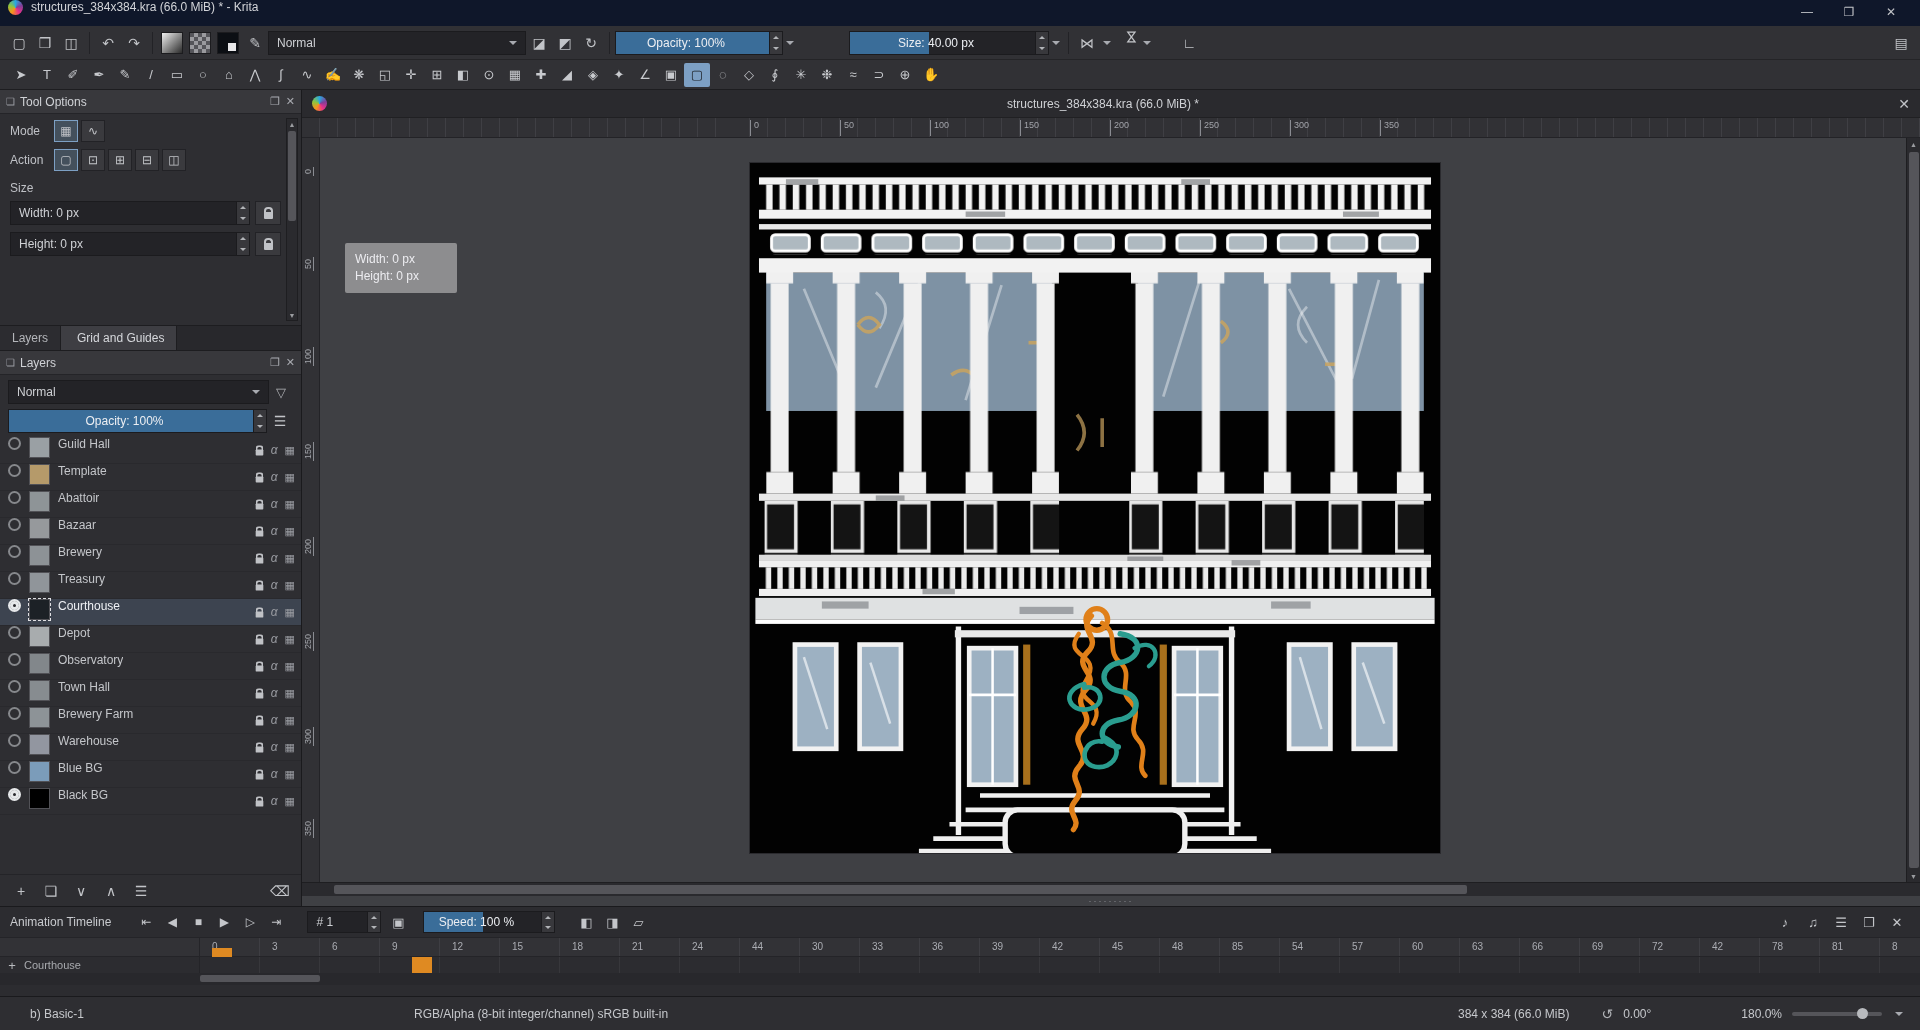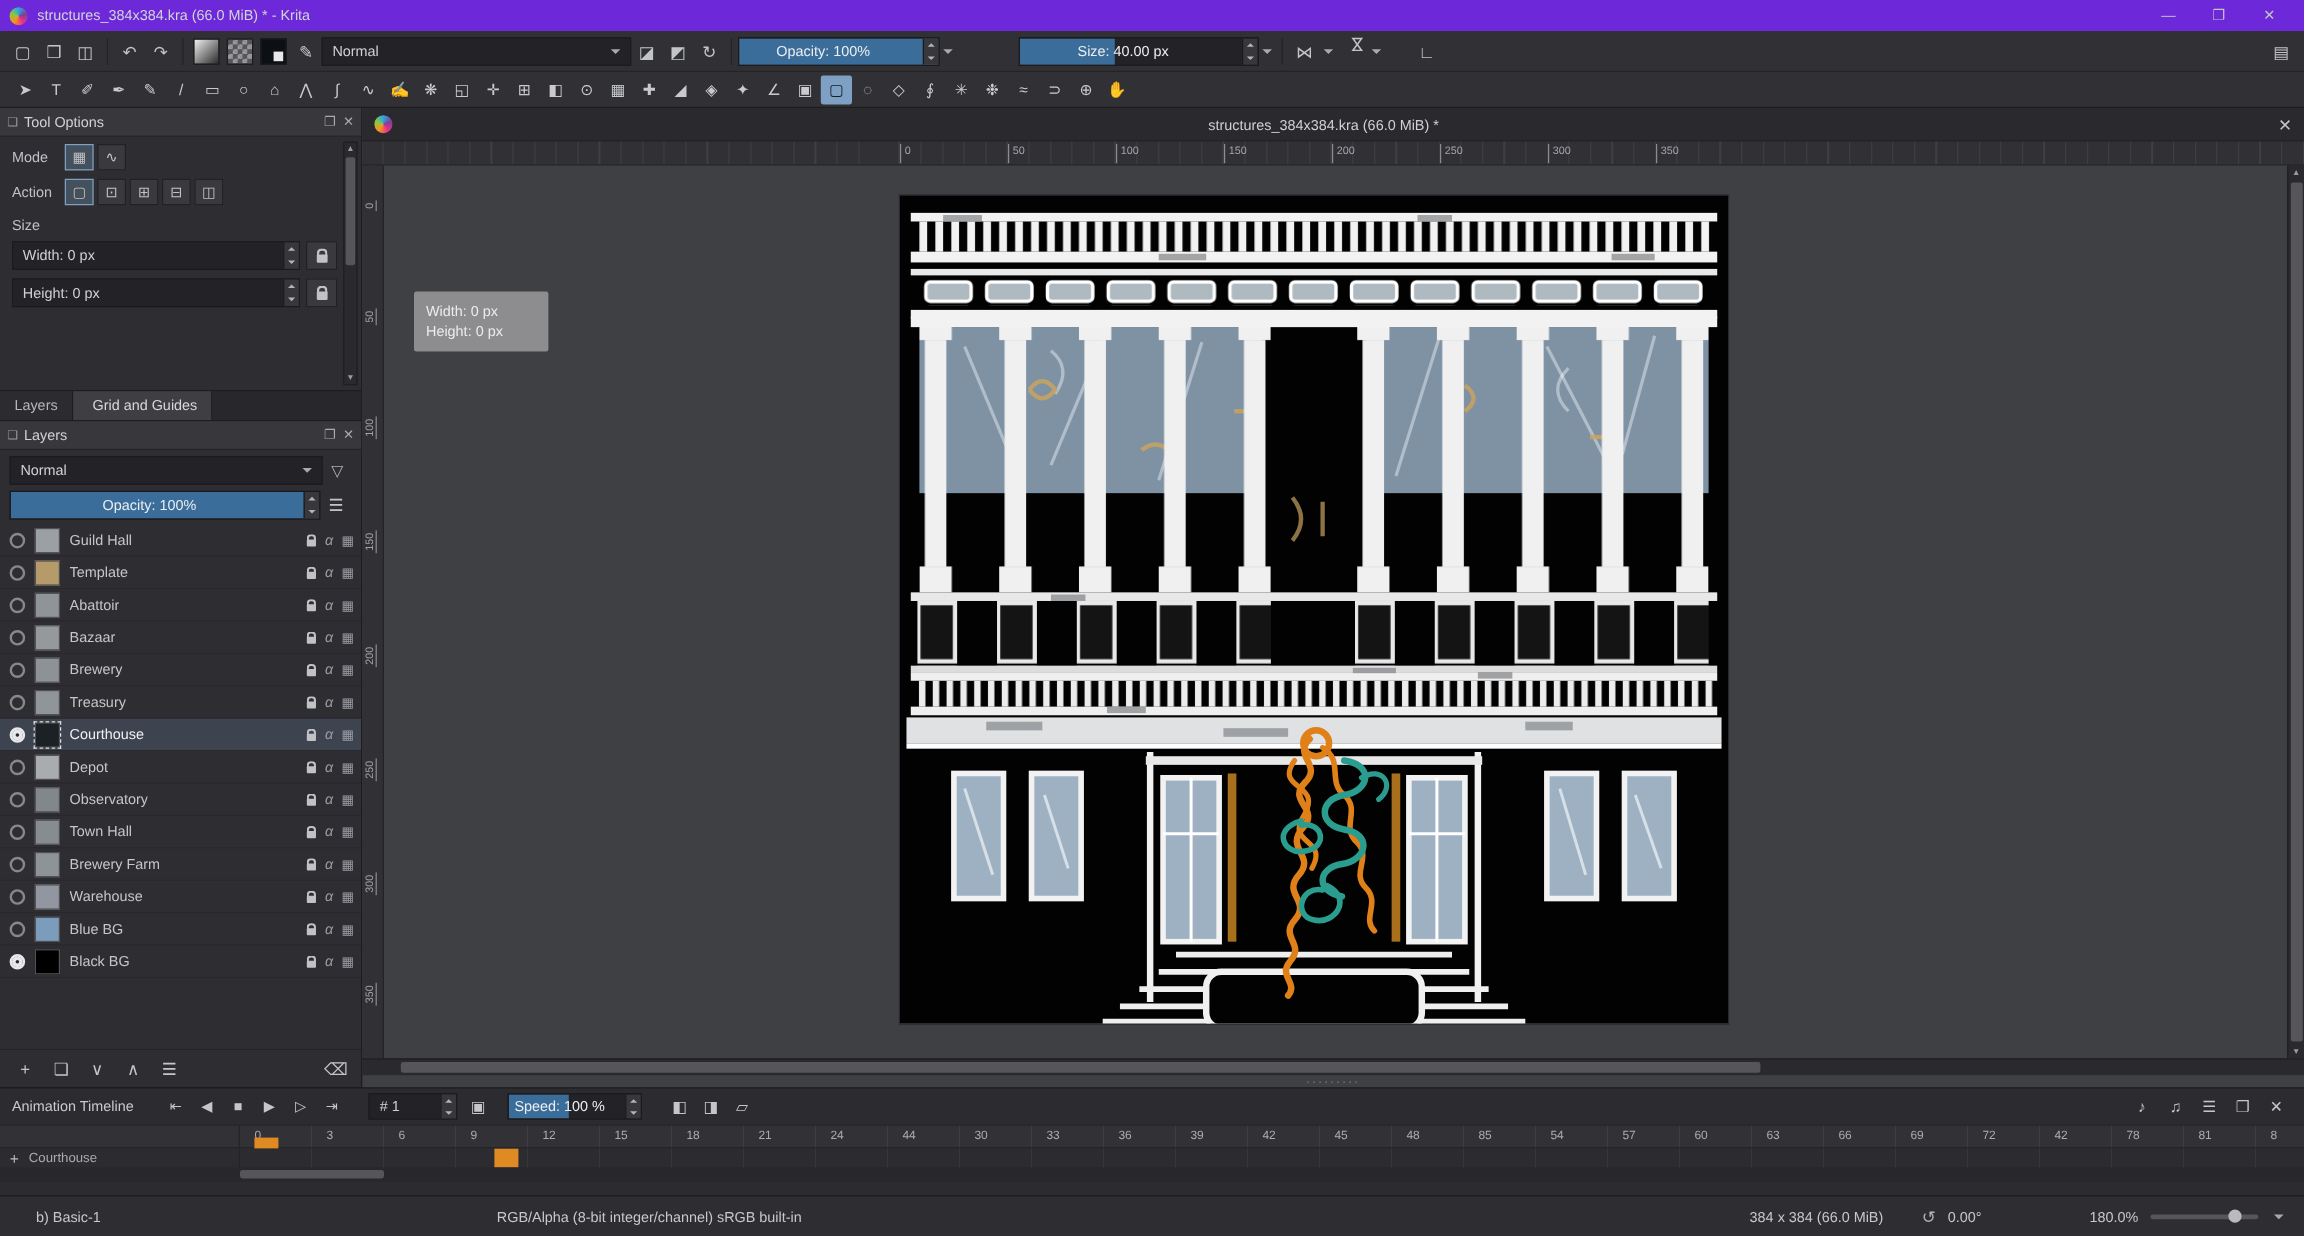--- a/index.html
+++ b/index.html
@@ -1,21 +1,21 @@
 <!DOCTYPE html>
 <html><head>
 <meta charset="utf-8">
 <style>
   * { box-sizing: border-box; margin: 0; padding: 0; }
   html,body { width:1920px; height:1030px; overflow:hidden; background:#242428;
     font-family:"Liberation Sans", sans-serif; font-size:12px; color:#c6c8cc; }
   .app { width:1920px; height:1030px; display:flex; flex-direction:column; background:#2e2e32; }
 
   
-  .titlebar { height:26px; background:#6d28d9; display:flex; align-items:center; padding:0 8px; flex:0 0 auto; }
+  .titlebar { height:26px; background:#0f172a; display:flex; align-items:flex-start; padding:0 8px; flex:0 0 auto; }
   .krita-logo { width:15px; height:15px; border-radius:50%;
     background:conic-gradient(#29a8e0,#7f3f98,#e8318a,#f7941d,#8dc63f,#29a8e0); margin-right:8px; flex:0 0 auto; }
   .win-title { font-size:12px; color:#d2d4d8; }
   .win-controls { margin-left:auto; display:flex; }
   .win-btn { width:42px; height:24px; display:flex; align-items:center; justify-content:center; color:#c2c4c8; font-size:12px; }
 
   
   .menubar { height:27px; background:#2e2e32; border-bottom:1px solid #242427; display:flex; align-items:center; padding:0 6px; flex:0 0 auto; }
   .menu-item { padding:4px 9px; color:#c8cace; font-size:13px; cursor:default; }
 
@@ -82,21 +82,21 @@
   .layers-docker { flex:1 1 auto; display:flex; flex-direction:column; min-height:0; }
   .ld-controls { padding:5px 8px 0 8px; }
   .ld-row1 { display:flex; align-items:center; margin-bottom:5px; }
   .ld-row1 .dropdown { flex:1; }
   .funnel { width:24px; text-align:center; color:#b0b2b6; font-size:13px; }
   .ld-row2 { display:flex; align-items:center; margin-bottom:4px; }
   .ld-row2 .slider { flex:1; }
   .burger { width:26px; text-align:center; color:#c2c4c8; font-size:14px; }
 
   .layer-list { flex:1 1 auto; overflow:hidden; }
-  .layer-row { height:27px; display:flex; align-items:center; padding:0 6px 0 4px; border-bottom:1px solid #29292d; }
+  .layer-row { height:27px; display:flex; padding:0 6px 0 4px; border-bottom:1px solid #29292d; }
   .layer-row.selected { background:#3d4450; }
   .eye { width:13px; height:13px; border-radius:50%; border:2px solid #86888c; margin:0 8px 0 4px; flex:0 0 auto; }
   .layer-row.visible .eye { background:#e6e8ea; border-color:#e6e8ea; box-shadow:inset 0 0 0 3px #e6e8ea, inset 0 0 0 5px #2a2a2e; }
   .thumb { width:21px; height:21px; border:1px solid #515156; background:#8b9094; flex:0 0 auto; }
   .layer-row.selected .thumb { outline:1px dashed #e0e0e4; }
   .lname { margin-left:8px; color:#c4c6ca; white-space:nowrap; overflow:hidden; }
   .layer-row.selected .lname { color:#eef0f4; }
   .licons { margin-left:auto; display:flex; align-items:center; gap:7px; color:#9a9ca2; }
   .licons .lock { transform:scale(.85); }
   .alpha { font-size:12px; font-style:italic; }
@@ -137,21 +137,21 @@
   .grip::before { content:"·········"; }
 
   
   .timeline { height:90px; background:#2c2c30; border-top:1px solid #1a1a1d; display:flex; flex-direction:column; flex:0 0 auto; }
   .tl-header { height:30px; display:flex; align-items:center; padding:0 10px; gap:4px; }
   .tl-title { font-size:12px; color:#c8cace; margin-right:18px; }
   .tl-btn { width:26px; height:22px; display:flex; align-items:center; justify-content:center; color:#c4c6ca; font-size:12px; }
   .frame-field { width:74px; height:22px; background:#232327; border:1px solid #1b1b1e; display:flex; align-items:center; margin-left:14px; }
   .frame-field .ftext { padding-left:8px; flex:1; color:#cfd1d5; }
   .tl-icon { width:26px; height:22px; display:flex; align-items:center; justify-content:center; color:#c4c6ca; font-size:13px; }
-  .speed-slider { width:112px; height:22px; margin-left:8px; }
+  .speed-slider { width:132px; height:22px; margin-left:8px; }
   .speed-slider .fill { width:45%; }
   .tl-mid { display:flex; margin-left:14px; }
   .tl-right { display:flex; margin-left:auto; gap:2px; }
   .tl-ruler { height:20px; background:#323236; border-top:1px solid #242428; border-bottom:1px solid #242428; display:flex; position:relative; }
   .tl-ruler-head { width:200px; flex:0 0 auto; border-right:1px solid #242428; }
   .tl-ticks { flex:1; display:flex; padding-left:12px; overflow:hidden; position:relative;
     background-image:repeating-linear-gradient(90deg, transparent 0 59px, #3e3e43 59px 60px); }
   .t-tick { width:60px; flex:0 0 auto; font-size:10px; color:#aaacb2; padding-top:3px; }
   .cur-frame { position:absolute; left:212px; top:10px; width:20px; height:9px; background:#df8a22; }
   .tl-track { height:16px; display:flex; overflow:hidden; background:#2c2c30; }

